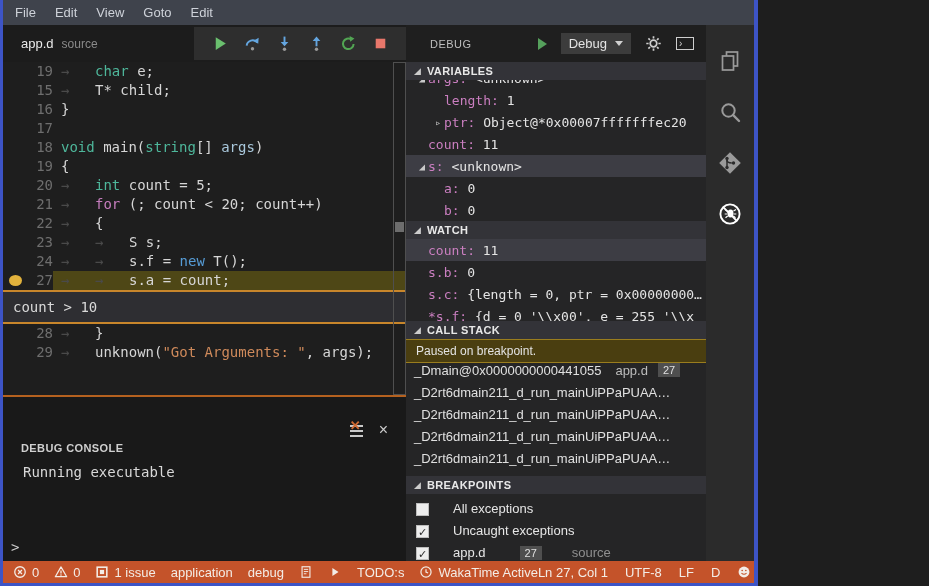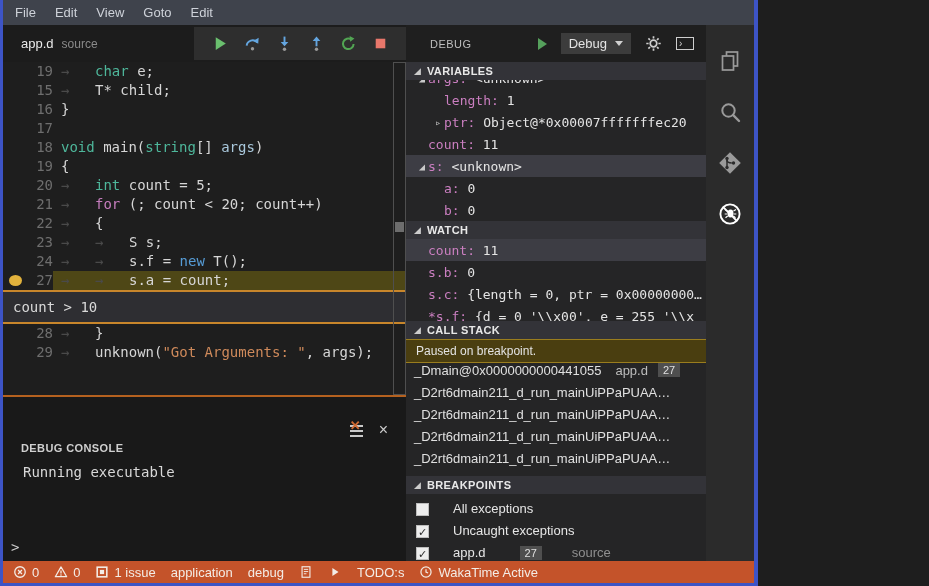--- a/index.html
+++ b/index.html
@@ -390,14 +390,38 @@
         <span class="sb-item">
           <span class="icon">
             <svg viewBox="0 0 16 16">
               <circle cx="8" cy="8" r="5.8" fill="none" stroke="currentColor" stroke-width="1.4"></circle>
               <path d="M8 4.8 V8 L10.4 9.2" fill="none" stroke="currentColor" stroke-width="1.4"></path>
             </svg>
           </span>
           <span>WakaTime Active</span>
         </span>
       </div>
+    <div class="sb-right" id="sb-right">
+        <span class="sb-item">
+          <span>Ln 27, Col 1</span>
+        </span>
+        <span class="sb-item">
+          <span>UTF-8</span>
+        </span>
+        <span class="sb-item">
+          <span>LF</span>
+        </span>
+        <span class="sb-item">
+          <span>D</span>
+        </span>
+        <span class="sb-item">
+          <span class="icon">
+            <svg viewBox="0 0 16 16">
+              <circle cx="8" cy="8" r="6.2" fill="currentColor"></circle>
+              <circle cx="5.9" cy="6.3" r="0.95" fill="#c4532a"></circle>
+              <circle cx="10.1" cy="6.3" r="0.95" fill="#c4532a"></circle>
+              <path d="M5.1 9.2 Q8 11.8 10.9 9.2" fill="none" stroke="#c4532a" stroke-width="1.2"></path>
+            </svg>
+          </span>
+        </span>
+      </div>
   </div>
 </div>
 
 </body></html>

